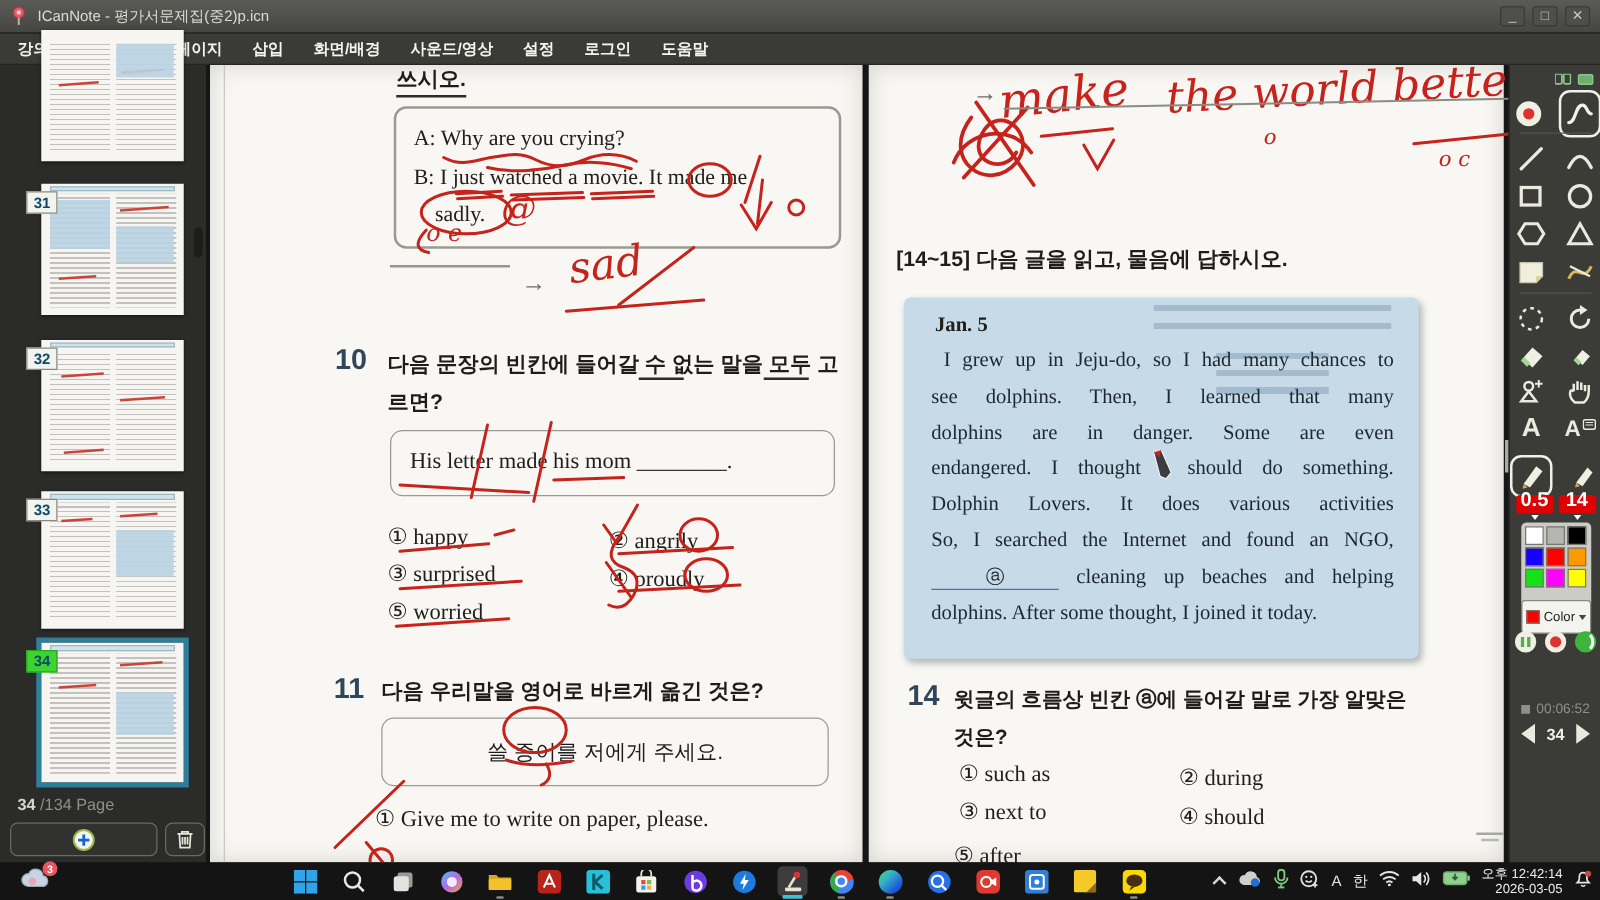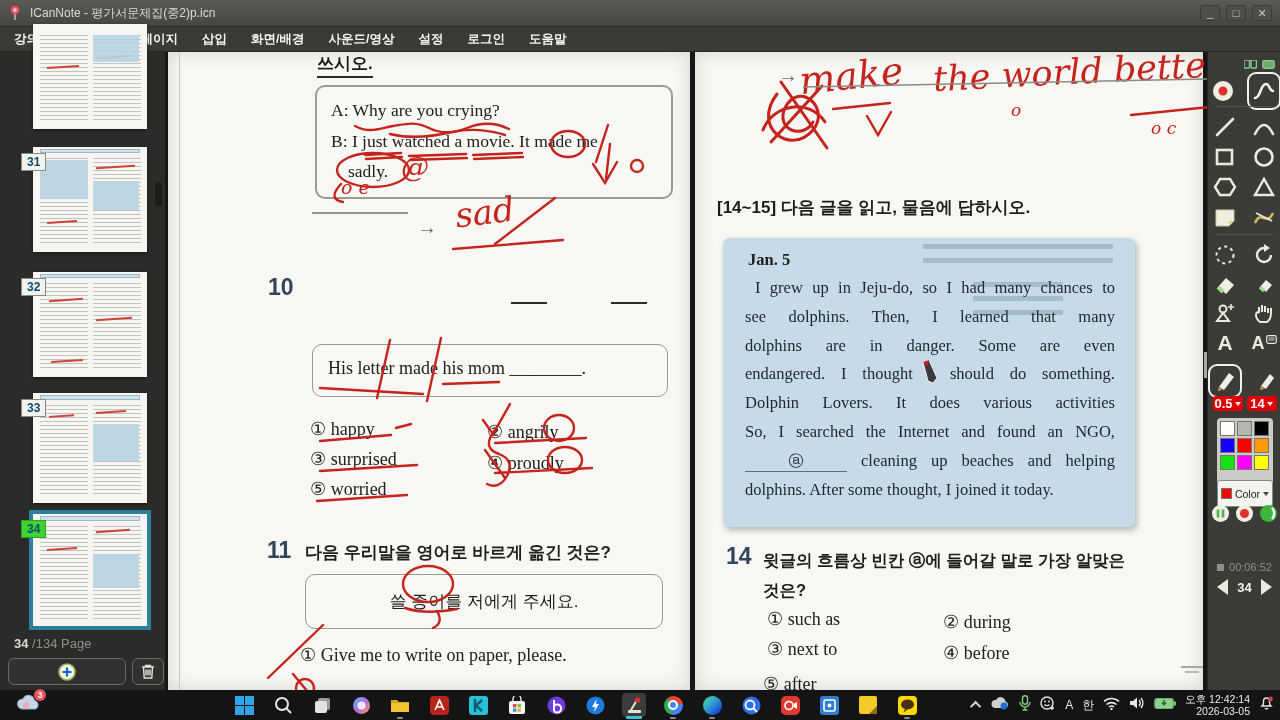--- a/index.html
+++ b/index.html
@@ -73,22 +73,22 @@
   .curl{position:absolute;right:4px;bottom:22px;width:22px;height:2px;background:#a8a8a2;}
   .curl2{position:absolute;right:8px;bottom:17px;width:14px;height:2px;background:#b8b8b2;}
   .overlay{position:absolute;left:0;top:0;pointer-events:none;}
   
   .toolbar{position:absolute;right:0;top:52px;width:73px;height:638px;background:#3b3b38;border-left:1px solid #262624;}
   .trow{position:absolute;left:0;width:73px;display:flex;justify-content:center;align-items:center;gap:9px;}
   .tool{width:30px;height:30px;display:flex;align-items:center;justify-content:center;background:none;border:none;padding:0;}
   .tool.sel{border:2px solid #f2f1e7;border-radius:9px;width:34px;height:38px;}
   .tdiv{position:absolute;left:8px;width:57px;height:1px;background:#55554f;}
   .mini-icons{position:absolute;right:5px;top:3px;display:flex;gap:5px;}
-  .rdrop{background:#e00000;color:#fff;font-size:13px;font-weight:bold;border-radius:3px;
-    width:30px;height:15px;display:flex;align-items:center;justify-content:center;gap:2px;border:none;padding:0;}
+  .rdrop{background:#e00000;color:#fff;font-size:16px;font-weight:bold;border-radius:3px;
+    width:30px;height:15px;display:flex;align-items:center;justify-content:center;gap:2px;border:none;padding:0;flex-direction:column;}
   .caret{width:0;height:0;border-left:3px solid transparent;border-right:3px solid transparent;border-top:4px solid #fff;}
   .palette{position:absolute;left:9px;top:415px;width:56px;height:68px;background:#ccccc6;border-radius:4px;
     display:flex;flex-wrap:wrap;gap:2px;padding:3px;align-content:flex-start;}
   .swatch{width:15px;height:15px;border:1px solid #77776f;}
   .color-btn{position:absolute;left:9px;top:467px;width:56px;height:27px;background:#f4f4ee;border:1px solid #8a8a82;
     border-radius:3px;display:flex;align-items:center;gap:3px;padding:0 3px;font-size:10.5px;color:#222;}
   .color-btn .caret{border-top-color:#444;}
   .avrow{position:absolute;left:0;top:488px;width:73px;display:flex;justify-content:center;gap:5px;}
   .timer-row{position:absolute;left:0;top:509px;width:73px;display:flex;justify-content:center;align-items:center;gap:5px;
     color:#8f8f89;font-size:11px;}
@@ -222,20 +222,21 @@
     <span class="abs serif" style="left:166px;top:48px;font-size:17.5px;">A: Why are you crying?</span>
     <span class="abs serif" style="left:166px;top:79px;font-size:17.5px;">B: I just watched a movie. It made me</span>
     <span class="abs serif" style="left:183px;top:109px;font-size:17.5px;">sadly.</span>
     <span class="abs hand" style="left:236px;top:98px;font-size:28px;">@</span>
     <span class="abs hand" style="left:176px;top:124px;font-size:19px;">o e</span>
     <div class="blank-line" style="left:147px;top:160px;width:96px;"></div>
     <span class="abs gray-arrow" style="left:252px;top:164px;">→</span>
     <span class="abs hand" style="left:290px;top:140px;font-size:34px;transform:rotate(-7deg);">sad</span>
 
     <span class="abs qnum" style="left:103px;top:222px;">10</span>
+    <div class="abs kbold" style="left:145px;top:225px;width:368px;font-size:17px;line-height:30px;white-space:normal;">다음 문장의 빈칸에 들어갈 수 없는 말을 모두 고르면?</div>
     <div class="k-ul" style="left:346px;top:250px;width:36px;"></div>
     <div class="k-ul" style="left:446px;top:250px;width:36px;"></div>
     <div class="pbox" style="left:147px;top:292px;width:356px;height:53px;border-width:1.5px;"></div>
     <span class="abs serif" style="left:163px;top:306px;font-size:18px;">His letter made his mom ________.</span>
     <span class="abs serif" style="left:145px;top:366px;font-size:18px;">① happy</span>
     <span class="abs serif" style="left:322px;top:369px;font-size:18px;">② angrily</span>
     <span class="abs serif" style="left:145px;top:396px;font-size:18px;">③ surprised</span>
     <span class="abs serif" style="left:322px;top:400px;font-size:18px;">④ proudly</span>
     <span class="abs serif" style="left:145px;top:426px;font-size:18px;">⑤ worried</span>
 
@@ -272,21 +273,21 @@
         <path d="M4 2 L10 0 L18 18 L14 23 L9 21 Z" fill="#3c3c40" stroke="#f0f0f0" stroke-width="1"></path>
         <path d="M4 2 L10 0 L8.5 6 Z" fill="#c5231b"></path>
       </svg>
     </div>
 
     <span class="abs qnum" style="left:561px;top:491px;">14</span>
     <div class="abs kbold" style="left:598px;top:493px;width:378px;font-size:16.5px;line-height:30px;white-space:normal;">윗글의 흐름상 빈칸 ⓐ에 들어갈 말로 가장 알맞은 것은?</div>
     <span class="abs serif" style="left:602px;top:556px;font-size:18px;">① such as</span>
     <span class="abs serif" style="left:778px;top:559px;font-size:18px;">② during</span>
     <span class="abs serif" style="left:602px;top:586px;font-size:18px;">③ next to</span>
-    <span class="abs serif" style="left:778px;top:590px;font-size:18px;">④ before</span>
+    <span class="abs serif" style="left:778px;top:590px;font-size:18px;">④ should</span>
     <span class="abs serif" style="left:598px;top:621px;font-size:18px;">⑤ after</span>
     <div class="curl"></div>
     <div class="curl2"></div>
 
     <svg class="overlay" width="1042" height="638" viewBox="0 0 1042 638">
       <g stroke="#c5231b" stroke-width="2.4" fill="none" stroke-linecap="round">
 
         <path d="M190,74 c15,8 25,2 38,0 s22,-5 36,2 s26,5 38,0 s26,-7 42,1"></path>
         <path d="M225,82 c20,5 45,2 62,-2 s38,-2 53,3"></path>
         <path d="M200,103 L236,101 M201,107 L237,105"></path>

